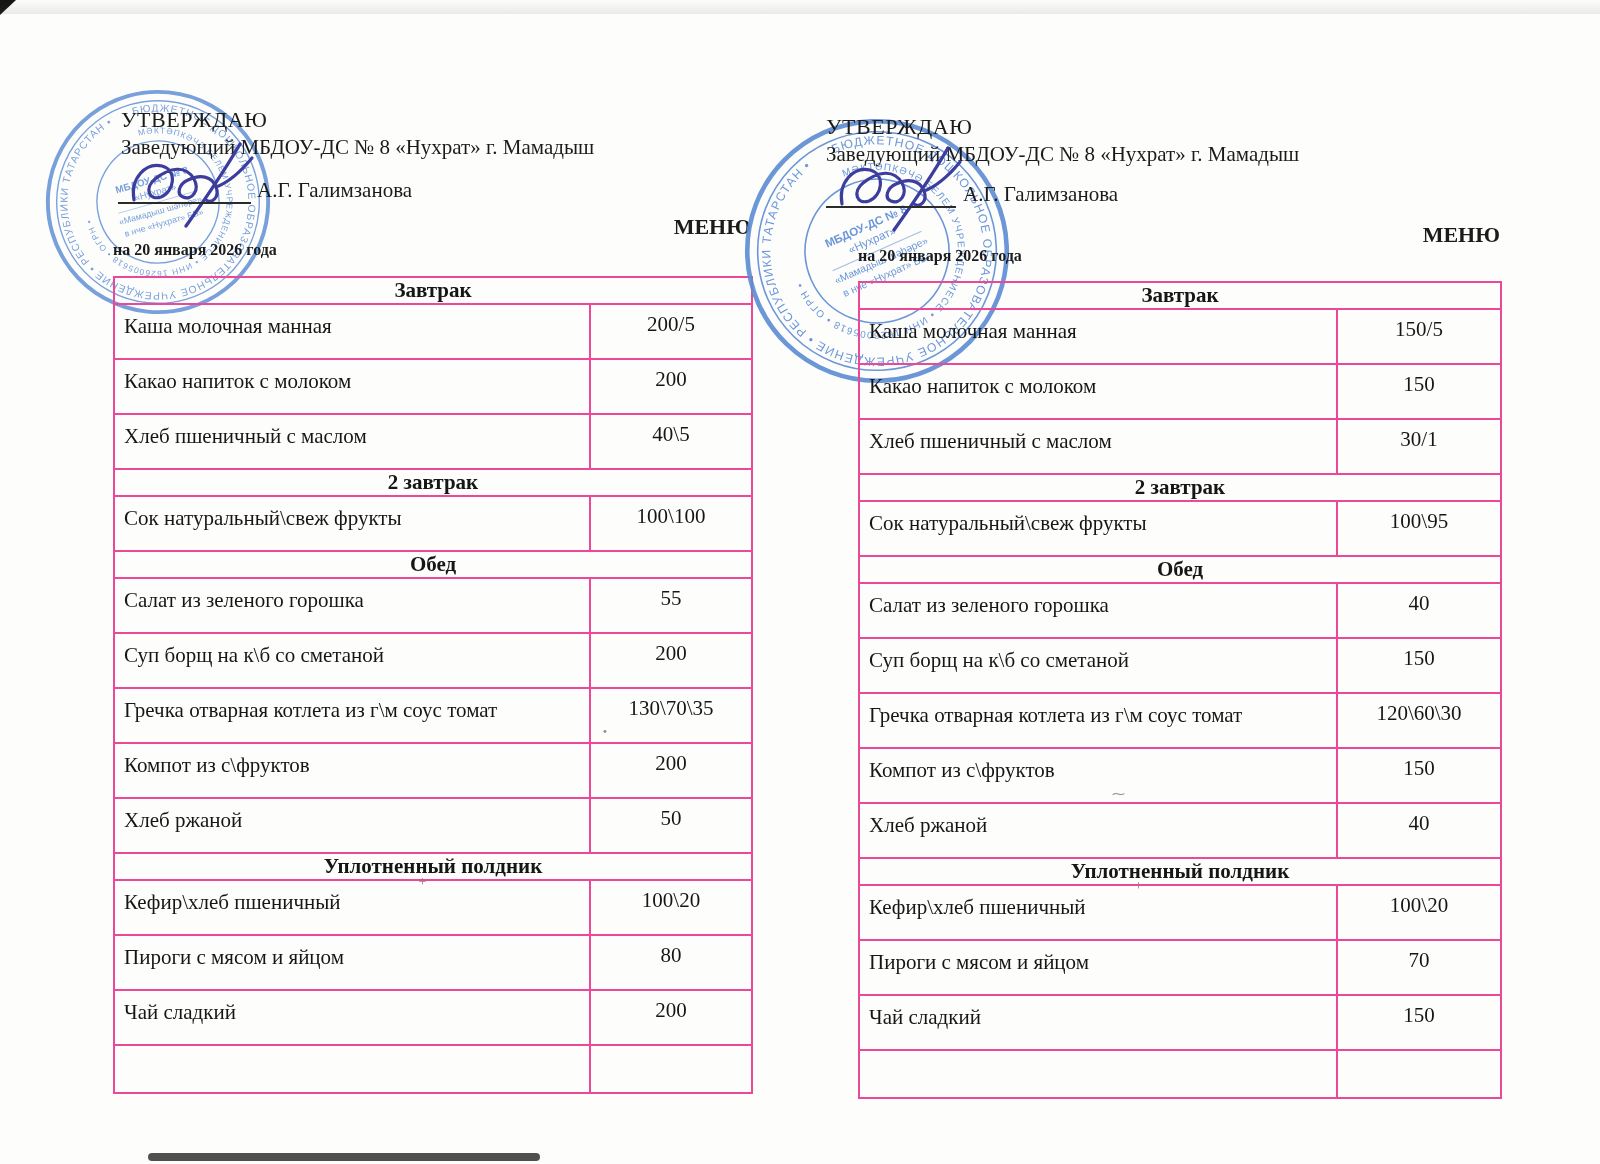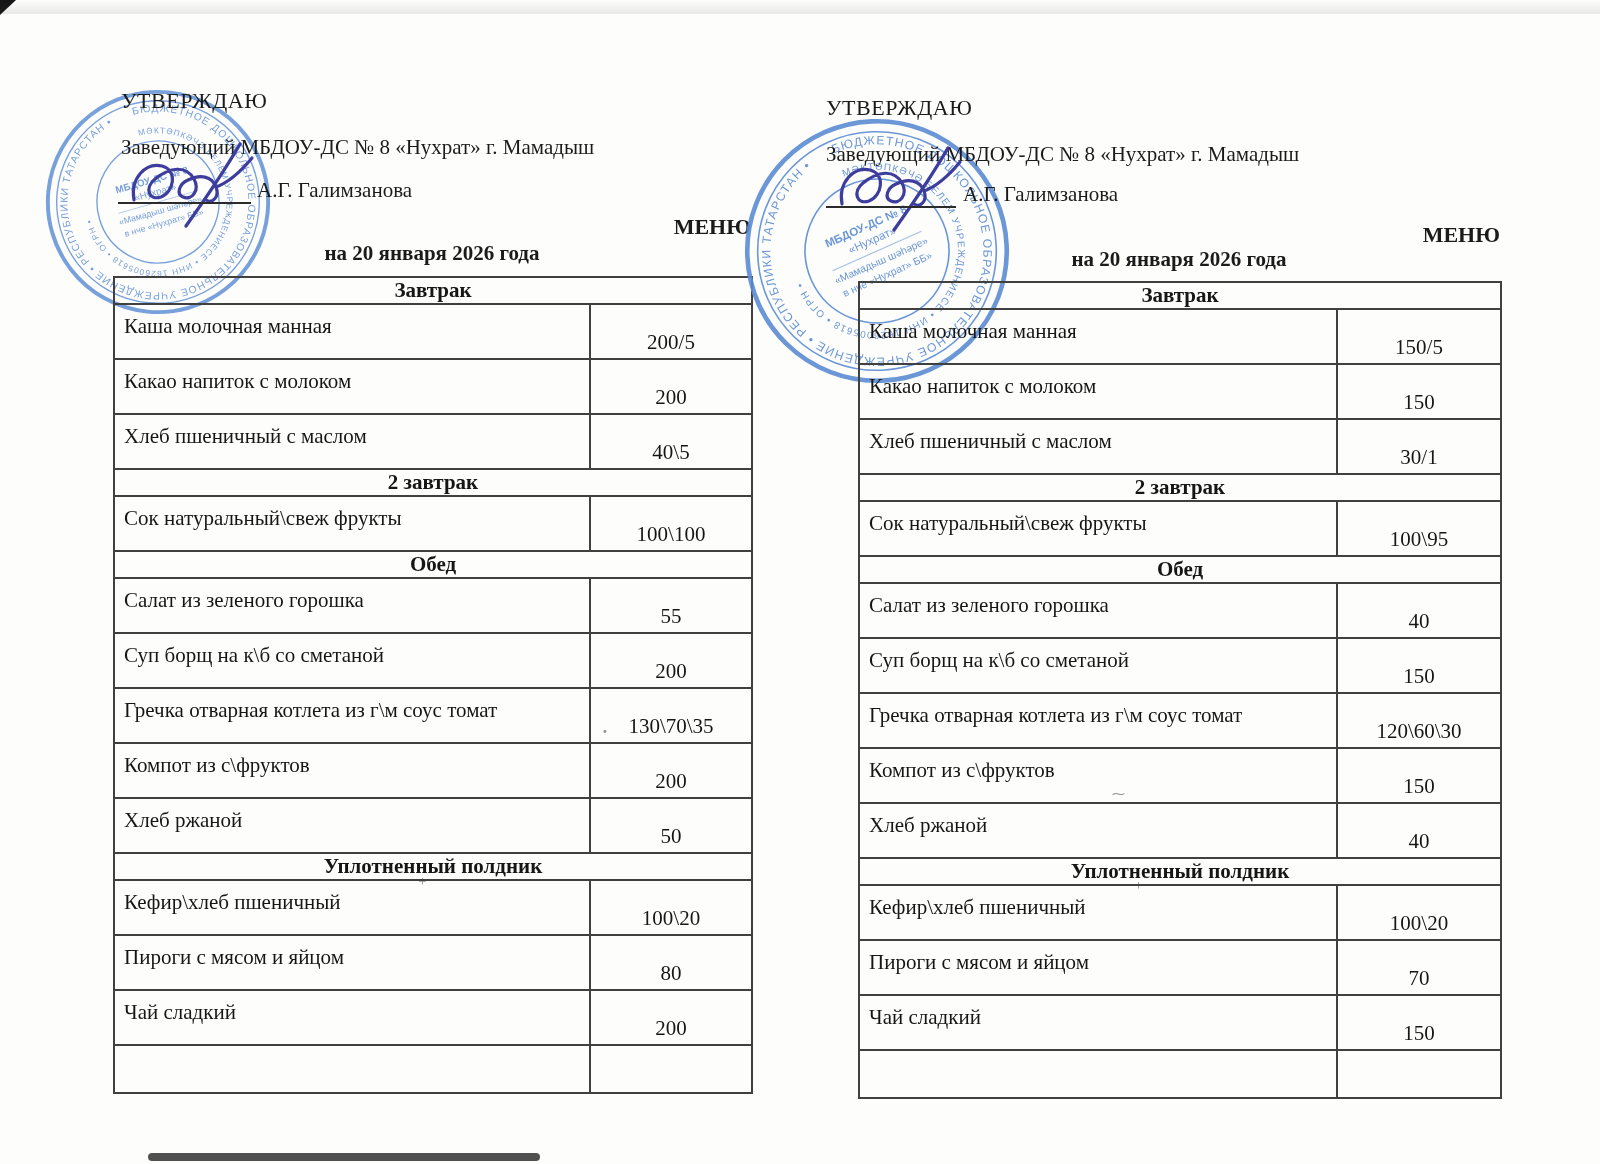--- a/index.html
+++ b/index.html
@@ -3,39 +3,39 @@
 <meta charset="utf-8">
 <style>
   html,body { margin:0; padding:0; background:#e8e8e8; }
   .sheet {
     position:relative; width:1600px; height:1164px; overflow:hidden;
     background:#fdfdfc;
     font-family:"Liberation Serif", serif;
     color:#1b1b1b;
   }
   .abs { position:absolute; }
-  .approve { font-size:22px; letter-spacing:.5px; }
+  .approve { font-size:22px; letter-spacing:.5px;margin-top:19px; }
   .headline { font-size:21px; }
   .signer { font-size:21px; }
   .sig-underline { border-bottom:2px solid #2b2b2b; height:0; }
   .menu-title { font-size:22px; font-weight:bold; text-align:right; }
-  .menu-date { font-size:21px; font-weight:bold; text-align:center; }
+  .menu-date { font-size:16px; font-weight:bold; }
 
   table.menu { border-collapse:collapse; table-layout:fixed; background:transparent; }
   table.menu td {
-    border:2px solid #404040;
+    border:2px solid #ec4899;
     font-size:21px; color:#161616;
     overflow:hidden; white-space:nowrap;
   }
   tr.r-cat  { height:27px; }
   tr.r-item { height:55px; }
   tr.r-item.empty { height:48px; }
   td.cat  { text-align:center; vertical-align:middle; font-weight:bold; padding:0; }
   td.dish { vertical-align:bottom; text-align:left; padding:0 0 19px 9px; }
-  td.val  { vertical-align:bottom; text-align:center; padding:0 0 3px 0;border-radius:23px; }
+  td.val  { vertical-align:bottom; text-align:center; padding:0 0 21px 0;border-radius:23px; }
 
   .stamp { opacity:.82; }
   .stamp-right { opacity:.9; }
   .signature { }
 
   .corner-mark {
     width:0; height:0;
     border-top:15px solid #141414;
     border-right:16px solid transparent;
   }

